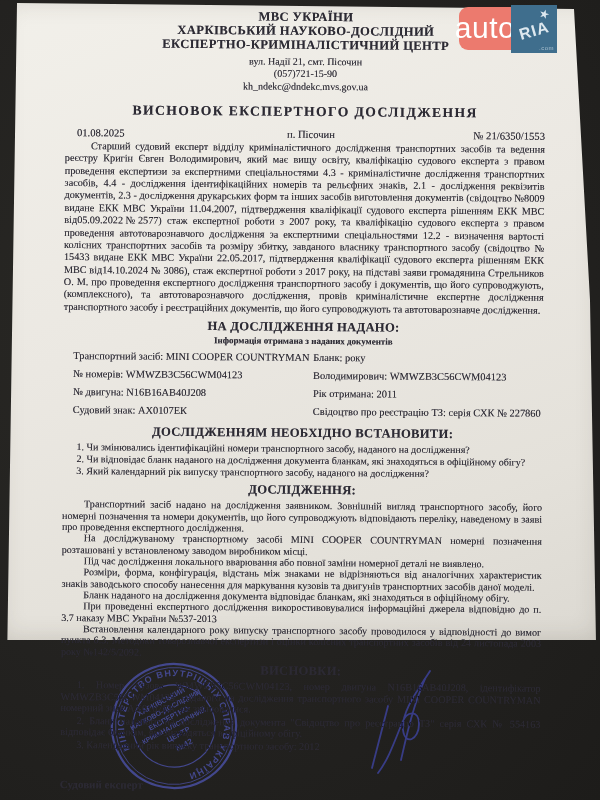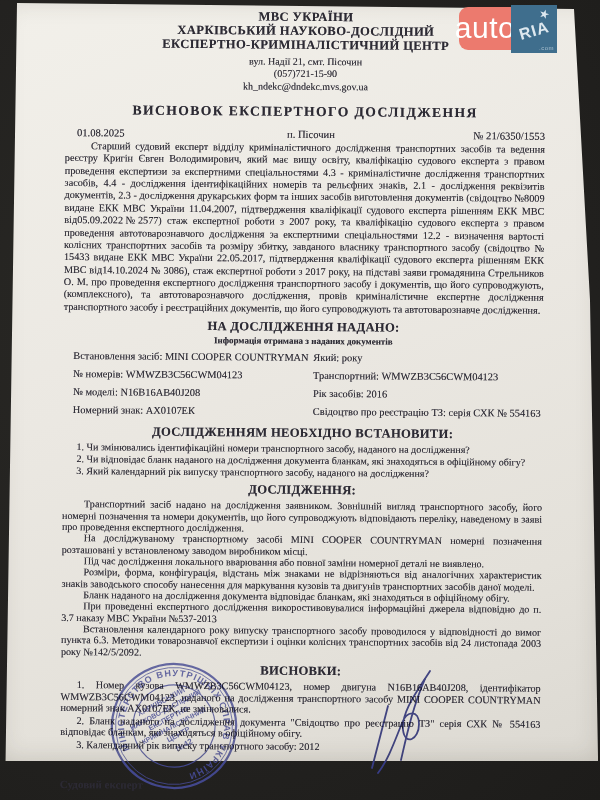--- a/index.html
+++ b/index.html
@@ -3,21 +3,21 @@
 <meta charset="utf-8">
 <style>
   html,body{margin:0;padding:0;}
   body{
     width:600px;height:800px;overflow:hidden;position:relative;
     background:#23221f;
     background-image:radial-gradient(ellipse at 30% 40%, #2a2925 0%, #232220 55%, #1d1c1a 100%);
     font-family:"Liberation Serif", serif;
   }
   .paper{
-    position:absolute;left:0;top:0;width:600px;height:761px;
+    position:absolute;left:0;top:0;width:600px;height:640px;
     background:linear-gradient(160deg,#f2f0ea 0%,#ebe8e2 45%,#e4e1da 78%,#dcd9d2 100%);
     clip-path:polygon(17px 3px,574px 9px,590px 300px,598px 757px,598px 769px,338px 787px,70px 793px,5px 798px);
     box-shadow:inset 0 0 25px rgba(60,55,40,.18);
   }
   .content{
     position:absolute;left:66px;top:8px;width:480px;color:#2c2a33;
     transform:rotate(.45deg);transform-origin:0 0;
     text-shadow:0 0 .5px rgba(44,42,60,.5);
   }
   .center{text-align:center;}
@@ -84,34 +84,34 @@
       <span class="m-right">№ 21/6350/1553</span>
     </div>
 
     <p class="intro-p">Старший судовий експерт відділу криміналістичного дослідження транспортних засобів та ведення реєстру Кригін Євген Володимирович, який має вищу освіту, кваліфікацію судового експерта з правом проведення експертизи за експертними спеціальностями 4.3 - криміналістичне дослідження транспортних засобів, 4.4 - дослідження ідентифікаційних номерів та рельєфних знаків, 2.1 - дослідження реквізитів документів, 2.3 - дослідження друкарських форм та інших засобів виготовлення документів (свідоцтво №8009 видане ЕКК МВС України 11.04.2007, підтвердження кваліфікації судового експерта рішенням ЕКК МВС від05.09.2022№2577) стаж експертної роботи з 2007 року, та кваліфікацію судового експерта з правом проведення автотоварознавчого дослідження за експертними спеціальностями 12.2 - визначення вартості колісних транспортних засобів та розміру збитку, завданого власнику транспортного засобу (свідоцтво № 15433 видане ЕКК МВС України 22.05.2017, підтвердження кваліфікації судового експерта рішенням ЕКК МВС від14.10.2024 № 3086), стаж експертної роботи з 2017 року, на підставі заяви громадянина Стрельников О. М. про проведення експертного дослідження транспортного засобу і документів, що його супроводжують, (комплексного), та автотоварознавчого дослідження, провів криміналістичне експертне дослідження транспортного засобу і реєстраційних документів, що його супроводжують та автотоварознавче дослідження.</p>
 
     <div class="sec-head">НА ДОСЛІДЖЕННЯ НАДАНО:</div>
     <div class="sub-head">Інформація отримана з наданих документів</div>
 
     <div class="veh-table">
       <div class="veh-row">
-        <span class="veh-cell-l"><span>Встановлення засіб:</span> <span>MINI COOPER COUNTRYMAN</span></span>
-        <span class="veh-cell-r"><span>Який:</span> <span>року</span></span>
+        <span class="veh-cell-l"><span>Транспортний засіб:</span> <span>MINI COOPER COUNTRYMAN</span></span>
+        <span class="veh-cell-r"><span>Бланк:</span> <span>року</span></span>
       </div>
       <div class="veh-row">
         <span class="veh-cell-l"><span>№ номерів:</span> <span>WMWZB3C56CWM04123</span></span>
-        <span class="veh-cell-r"><span>Транспортний:</span> <span>WMWZB3C56CWM04123</span></span>
+        <span class="veh-cell-r"><span>Володимирович:</span> <span>WMWZB3C56CWM04123</span></span>
       </div>
       <div class="veh-row">
-        <span class="veh-cell-l"><span>№ моделі:</span> <span>N16B16AB40J208</span></span>
-        <span class="veh-cell-r"><span>Рік засобів:</span> <span>2016</span></span>
+        <span class="veh-cell-l"><span>№ двигуна:</span> <span>N16B16AB40J208</span></span>
+        <span class="veh-cell-r"><span>Рік отримана:</span> <span>2011</span></span>
       </div>
       <div class="veh-row">
-        <span class="veh-cell-l"><span>Номерний знак:</span> <span>АХ0107ЕК</span></span>
-        <span class="veh-cell-r"><span>Свідоцтво про реєстрацію ТЗ:</span> <span>серія СХК № 554163</span></span>
+        <span class="veh-cell-l"><span>Судовий знак:</span> <span>АХ0107ЕК</span></span>
+        <span class="veh-cell-r"><span>Свідоцтво про реєстрацію ТЗ:</span> <span>серія СХК № 227860</span></span>
       </div>
     </div>
 
     <div class="sec-head">ДОСЛІДЖЕННЯМ НЕОБХІДНО ВСТАНОВИТИ:</div>
     <div class="q-list">
       <div class="q-item">1. Чи змінювались ідентифікаційні номери транспортного засобу, наданого на дослідження?</div>
       <div class="q-item">2. Чи відповідає бланк наданого на дослідження документа бланкам, які знаходяться в офіційному обігу?</div>
       <div class="q-item">3. Який календарний рік випуску транспортного засобу, наданого на дослідження?</div>
     </div>
 

